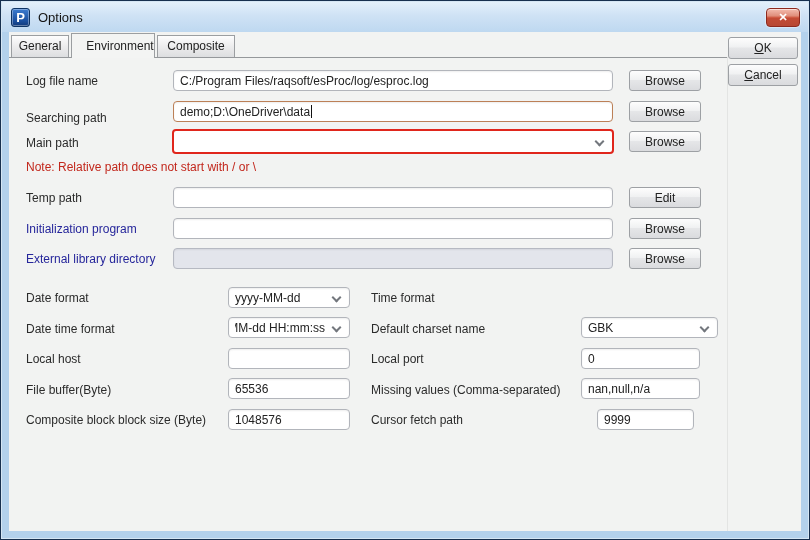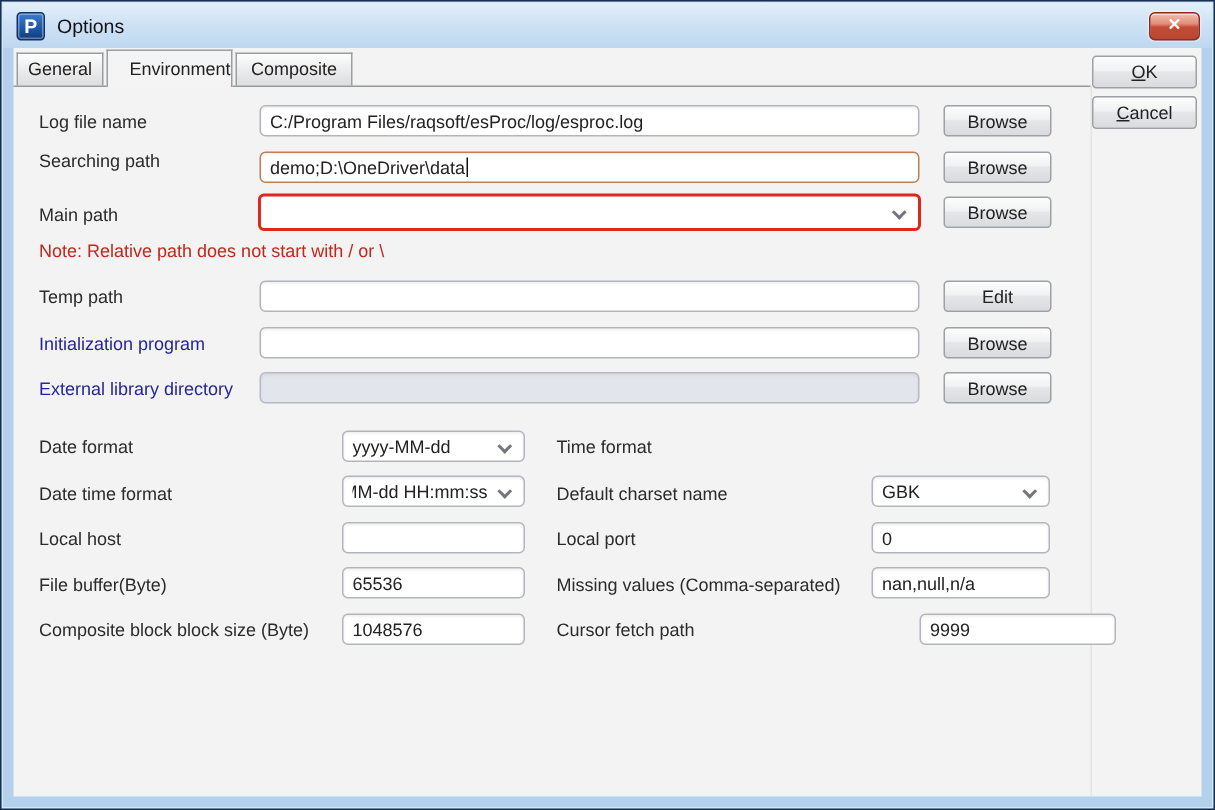--- a/index.html
+++ b/index.html
@@ -106,21 +106,21 @@
 
     <button class="btn" style="left:719px;top:5px;width:70px;"><u>O</u><span>K</span></button>
     <button class="btn" style="left:719px;top:32px;width:70px;"><u>C</u><span>ancel</span></button>
 
     <div class="lbl" style="left:17px;top:42px;">Log file name</div>
     <div class="field" style="left:164px;top:38px;width:440px;">
       <span class="fval">C:/Program Files/raqsoft/esProc/log/esproc.log</span>
     </div>
     <button class="btn" style="left:620px;top:38px;width:72px;height:21px;">Browse</button>
 
-    <div class="lbl" style="left:17px;top:68px;">Searching path</div>
+    <div class="lbl" style="left:17px;top:79px;">Searching path</div>
     <div class="field focused" style="left:164px;top:69px;width:440px;">
       <span class="fval">
           <span>demo;D:\OneDriver\data</span>
           <span class="caret"></span>
         </span>
     </div>
     <button class="btn" style="left:620px;top:69px;width:72px;height:21px;">Browse</button>
 
     <div class="lbl" style="left:17px;top:104px;">Main path</div>
     <div class="field combo hl" style="left:163px;top:97px;width:442px;">
@@ -155,21 +155,21 @@
       <span class="chev"></span>
     </div>
     <div class="lbl" style="left:362px;top:259px;">Time format</div>
 
     <div class="lbl" style="left:17px;top:290px;">Date time format</div>
     <div class="field combo" style="left:219px;top:285px;width:122px;">
       <span class="fval clip-end">yyyy-MM-dd HH:mm:ss</span>
       <span class="chev"></span>
     </div>
     <div class="lbl" style="left:362px;top:290px;">Default charset name</div>
-    <div class="field combo" style="left:572px;top:285px;width:119px;">
+    <div class="field combo" style="left:572px;top:285px;width:137px;">
       <span class="fval">GBK</span>
       <span class="chev"></span>
     </div>
 
     <div class="lbl" style="left:17px;top:320px;">Local host</div>
     <div class="field" style="left:219px;top:316px;width:122px;">
       <span class="fval"></span>
     </div>
     <div class="lbl" style="left:362px;top:320px;">Local port</div>
     <div class="field" style="left:572px;top:316px;width:119px;">
@@ -183,18 +183,18 @@
     <div class="lbl" style="left:362px;top:351px;">Missing values (Comma-separated)</div>
     <div class="field" style="left:572px;top:346px;width:119px;">
       <span class="fval">nan,null,n/a</span>
     </div>
 
     <div class="lbl" style="left:17px;top:381px;">Composite block block size (Byte)</div>
     <div class="field" style="left:219px;top:377px;width:122px;">
       <span class="fval">1048576</span>
     </div>
     <div class="lbl" style="left:362px;top:381px;">Cursor fetch path</div>
-    <div class="field" style="left:604px;top:377px;width:131px;padding-left:48px;">
+    <div class="field" style="left:588px;top:377px;width:97px;padding-left:48px;">
       <span class="fval">9999</span>
     </div>
 
   </div>
 </div>
 
 </body></html>

